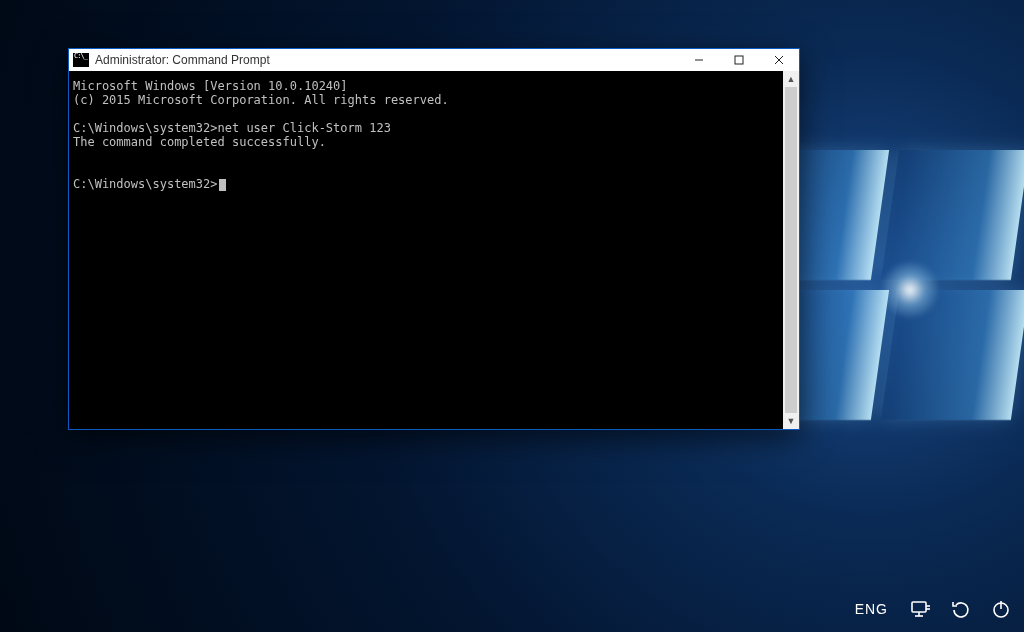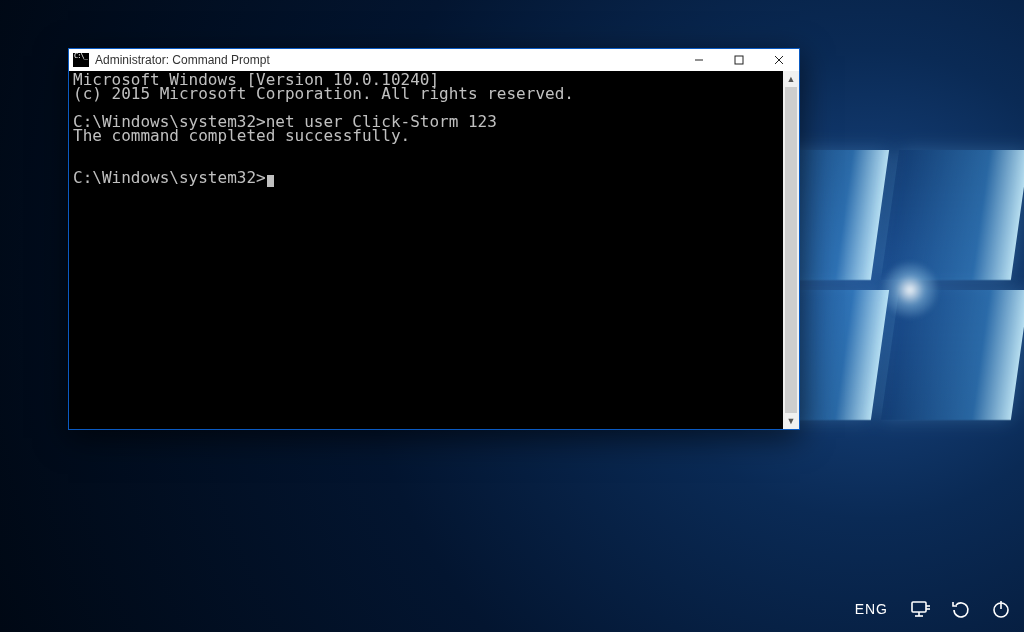--- a/index.html
+++ b/index.html
@@ -131,23 +131,23 @@
   .cmd-body-wrap {
     flex: 1 1 auto;
     display:flex;
     background:#000;
   }
   .cmd-body {
     flex: 1 1 auto;
     background: #000;
     color: #c0c0c0;
     font-family: Consolas, "Lucida Console", monospace;
-    font-size: 16px;
+    font-size: 12px;
     line-height: 14px;
-    padding: 2px 4px;
+    padding: 8px 4px;
     white-space: pre;
     overflow: hidden;
   }
   .cmd-scrollbar {
     width: 16px;
     background: #f0f0f0;
     position: relative;
   }
   .cmd-scrollbar .arrow {
     position:absolute;

